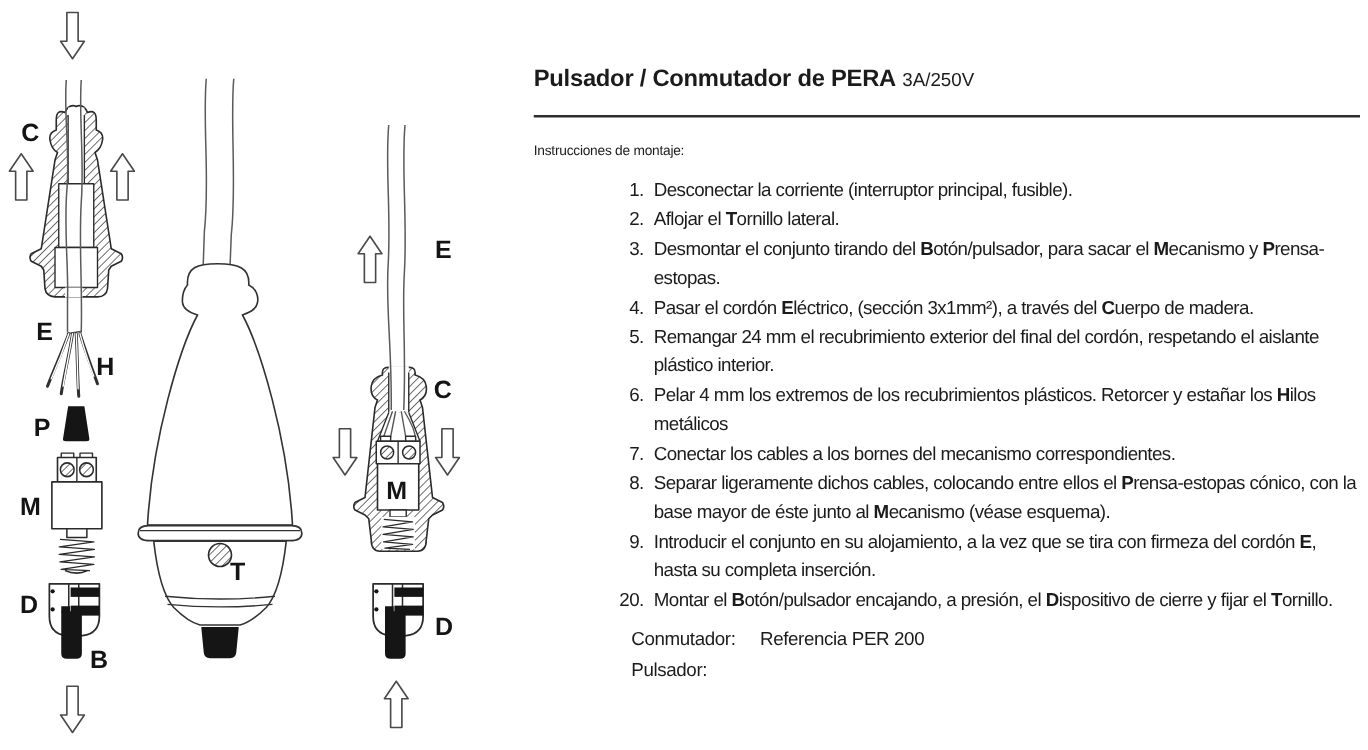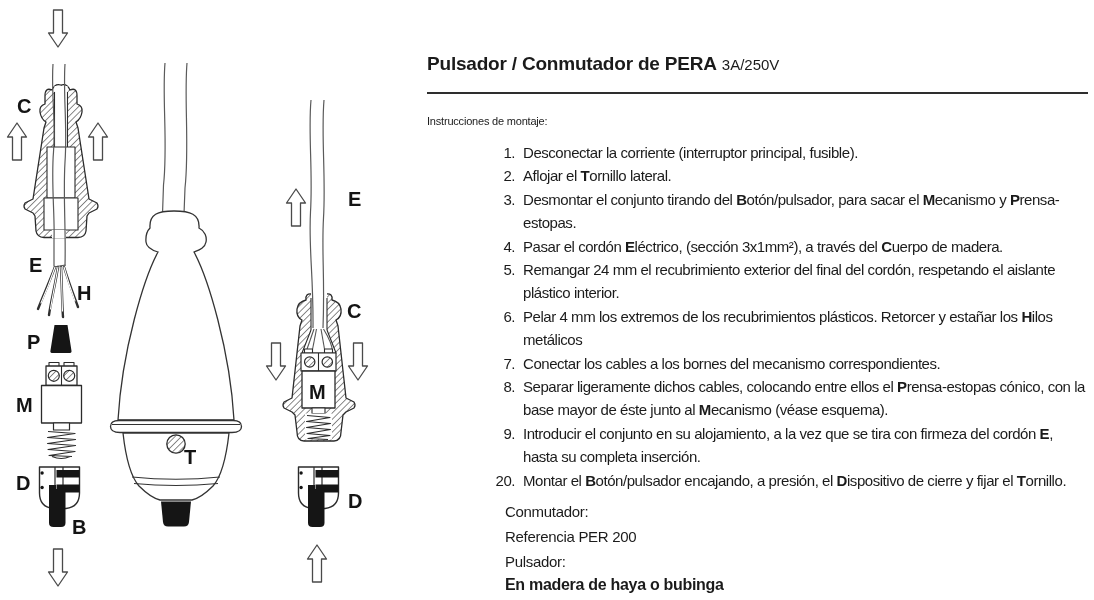--- a/index.html
+++ b/index.html
@@ -10,21 +10,21 @@
   h1.title{margin:0;font-size:19px;line-height:24px;font-weight:bold;letter-spacing:-0.2px;white-space:nowrap;}
   h1.title .rating{font-size:15px;font-weight:normal;letter-spacing:0;margin-left:5px;}
   hr.rule{border:none;border-top:2px solid #2e2e2e;margin:15px 0 0 0;}
   p.intro{margin:21px 0 0 0;font-size:11px;letter-spacing:-0.2px;}
   ol.steps{list-style:none;margin:14px 0 0 60px;padding:0;font-size:15px;letter-spacing:-0.45px;}
   ol.steps li{display:flex;line-height:23.4px;}
   ol.steps .num{flex:none;width:28px;text-align:right;padding-right:8px;}
   ol.steps .txt{flex:1;max-width:566px;}
   b{font-weight:bold;}
   .refs{margin:7px 0 0 78px;font-size:15px;line-height:25px;letter-spacing:-0.3px;}
-  .ref-row{display:flex;flex-direction:column;}
+  .ref-row{display:flex;}
   .ref-label{width:103px;flex:none;}
   p.wood{margin:2px 0 0 78px;font-size:16px;font-weight:bold;letter-spacing:-0.3px;}
   svg text.lbl{font-family:"Liberation Sans",sans-serif;font-weight:bold;font-size:20px;fill:#141414;}
 </style>
 </head>
 <body>
 
 <div class="page">
 
   <div class="diagram">
@@ -274,15 +274,14 @@
       </ol>
     <div class="refs">
         <div class="ref-row">
           <span class="ref-label">Conmutador:</span>
           <span class="ref-value">Referencia PER 200</span>
         </div>
         <div class="ref-row">
           <span class="ref-label">Pulsador:</span>
         </div>
       </div>
-    <p class="wood">En madera de haya o bubinga</p>
   </div>
 </div>
 
 </body></html>

